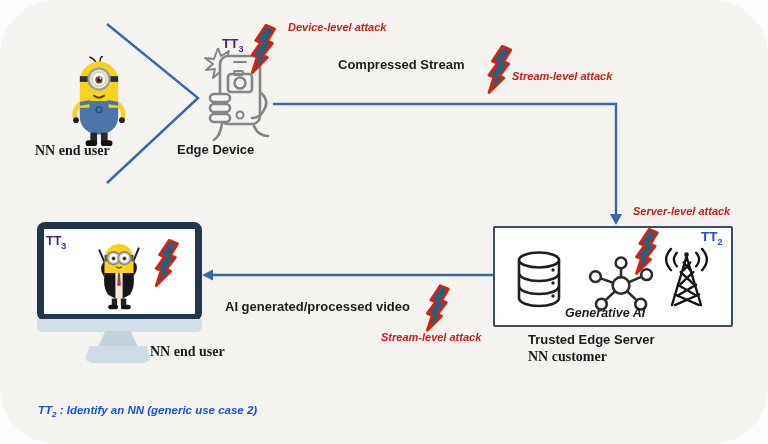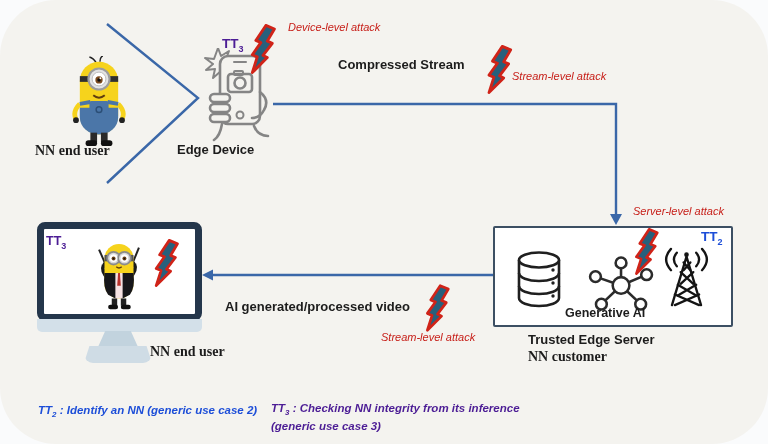--- a/index.html
+++ b/index.html
@@ -3,21 +3,21 @@
 <meta charset="utf-8">
 <style>
   html,body{margin:0;padding:0;background:#fafbfc;}
   #stage{position:relative;width:768px;height:444px;overflow:hidden;
          font-family:"Liberation Sans", sans-serif;background:#fafbfc;}
   #card{position:absolute;inset:0;background:#f4f3ef;border-radius:56px;}
   .lbl{position:absolute;font-weight:700;color:#1c1c1c;line-height:1.15;}
   .s11{font-size:14px;font-family:Liberation Serif, serif;}
   .s13{font-size:13px;}
   .ctr{text-align:left;}
-  .attack{position:absolute;font-style:italic;font-weight:400;color:#c7201a;
+  .attack{position:absolute;font-style:italic;font-weight:700;color:#c7201a;
           font-size:11px;white-space:nowrap;z-index:6;text-align:center;}
   .tag{position:absolute;font-weight:700;font-size:13.5px;white-space:nowrap;z-index:5;}
   .tag sub{font-size:9px;}
   .purple{color:#4c1d95;}
   .orange{color:#1d4ed8;}
   .legend{position:absolute;font-style:italic;font-weight:700;font-size:11.5px;
           white-space:nowrap;line-height:1.35;}
   .legend sub{font-size:8px;}
   .bolt{position:absolute;z-index:5;}
   .bolt use{fill:#27607c;stroke:#d02318;stroke-width:4;stroke-linejoin:round;}
@@ -149,21 +149,21 @@
       <path d="M21,18 L28,26 M28,18 L21,26"></path>
       <path d="M18,28 L31,40 M31,28 L18,40"></path>
       <path d="M15,41 L34,52 M34,41 L15,52"></path>
       <path d="M12,51 L37,62 M37,51 L12,62"></path>
       <path d="M14,8 q-6,7 0,14 M8,4 q-10,11 0,22"></path>
       <path d="M34,8 q6,7 0,14 M40,4 q10,11 0,22"></path>
     </g>
     <circle cx="24" cy="10" r="2.4" fill="#141414"></circle>
   </svg>
 
-  <div class="lbl ctr" style="left:565px;top:306px;width:115px;font-size:12.5px;z-index:4">Generative AI</div>
+  <div class="lbl ctr" style="left:565px;top:306px;width:115px;font-size:12.5px;font-style:italic;z-index:4">Generative AI</div>
   <div class="lbl s13 ctr" style="left:528px;top:333px;width:185px">Trusted Edge Server</div>
   <div class="lbl s13 ctr" style="left:225px;top:300px;width:215px">AI generated/processed video</div>
 
   <div class="lbl s11 ctr" style="left:528px;top:349px;width:185px">NN customer</div>
   <svg class="bolt" style="left:424px;top:283px" width="27" height="50" viewBox="0 0 40 70">
       <use href="#boltshape"></use>
     </svg>
   <div class="attack" style="left:381px;top:331px">Stream-level attack</div>
 
   <div id="monitor-frame"></div>
@@ -201,15 +201,13 @@
     <rect x="34" y="75" width="11" height="5" rx="2.5" fill="#111"></rect>
   </svg>
 
   <svg class="bolt" style="left:151px;top:239px" width="31" height="48" viewBox="0 0 40 70">
       <use href="#boltshape"></use>
     </svg>
 
   <div class="lbl s11" style="left:150px;top:344px">NN end user</div>
 
   <div class="legend orange" style="left:38px;top:403px"><span>TT</span><sub>2</sub><span> : Identify an NN (generic use case 2)</span></div>
-  <div class="legend purple" style="left:271px;top:401px"><span>TT</span><sub>3</sub><span> : Checking NN integrity from its inference</span><br>
-    <span>(generic use case 3)</span></div>
 </div>
 
 </body></html>

